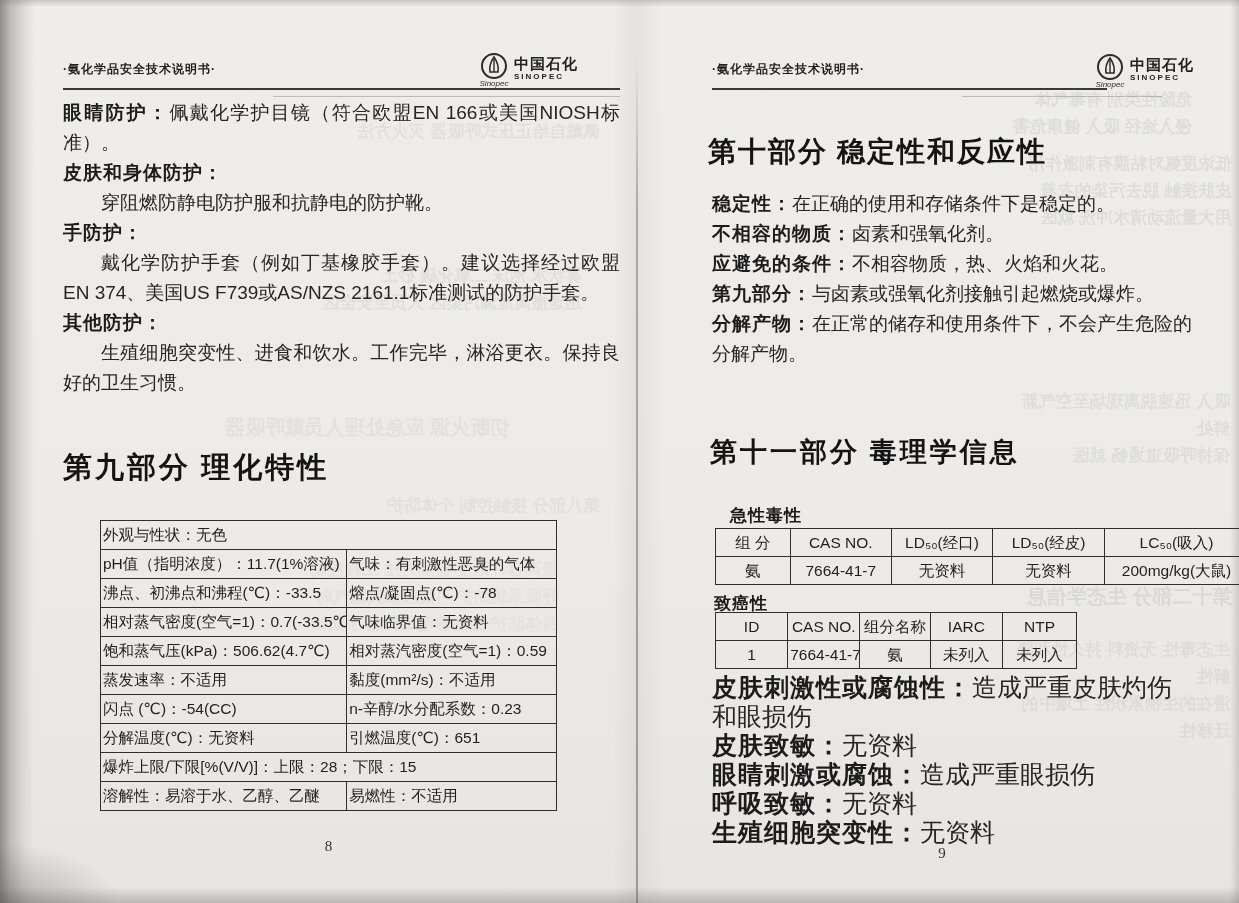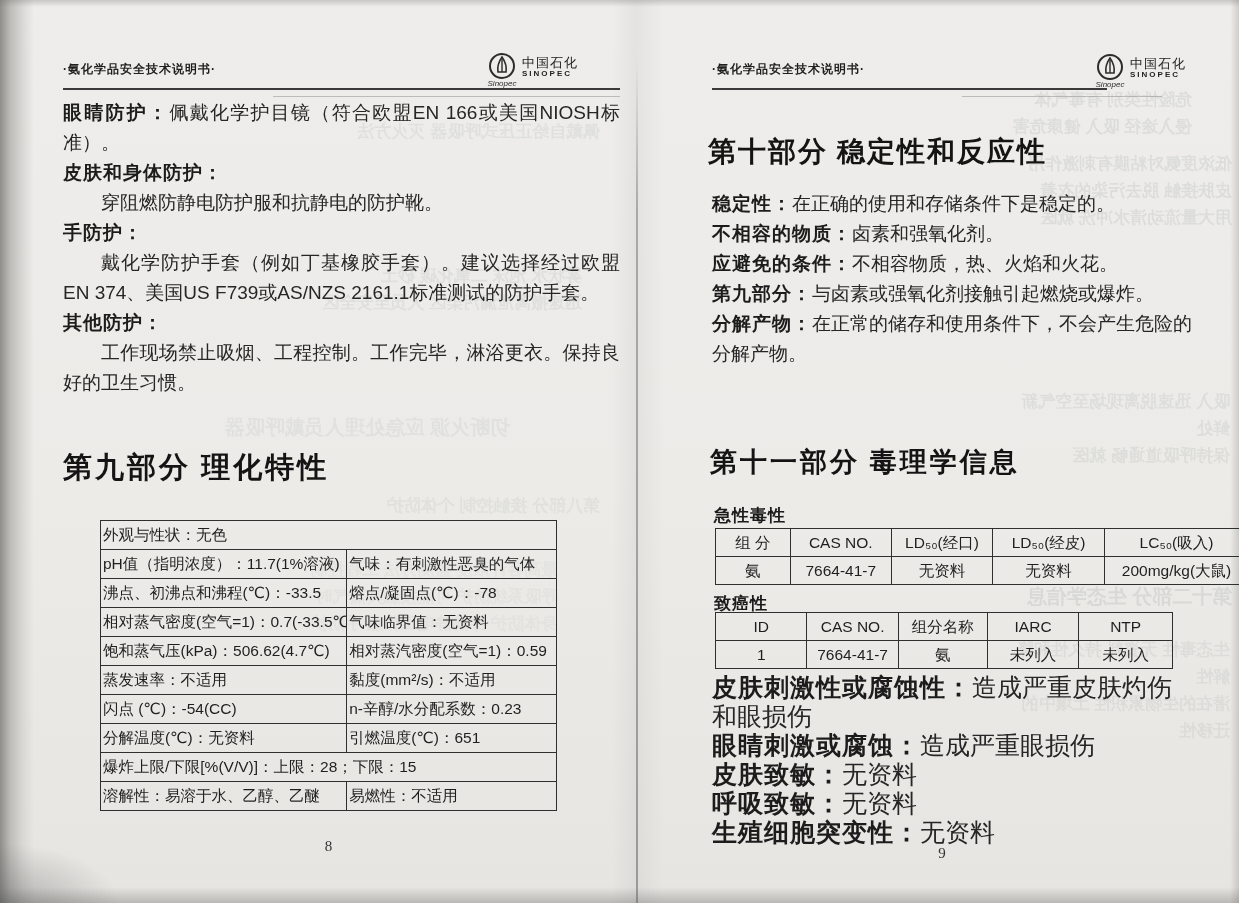--- a/index.html
+++ b/index.html
@@ -25,44 +25,44 @@
   #pageL .header-rule{width:557px}
   #pageR .header-rule{width:395px}
   .header-rule-ghost{position:absolute;height:1px;background:#8a8a88;opacity:.5}
   #pageL .header-rule-ghost{top:41px;left:210px;width:347px}
   #pageR .header-rule-ghost{top:41px;left:250px;width:200px}
 
   .logo{position:absolute;display:flex;align-items:flex-start;gap:5px}
   #pageL .logo{top:-3px;right:42px}
   #pageR .logo{top:-2px;left:383px}
   .logo-text{display:flex;flex-direction:column;line-height:1.1;padding-top:4px}
-  .logo-cn{font-size:13px;font-weight:normal;color:#222;letter-spacing:1px;white-space:nowrap}
+  .logo-cn{font-size:15px;font-weight:bold;color:#222;letter-spacing:1px;white-space:nowrap}
   .logo-en{font-size:8px;font-weight:bold;letter-spacing:2px;color:#222}
 
   .body-text{position:absolute;top:43px;left:0;width:557px}
   .body-text p.para{font-size:19px;line-height:30px;text-align:justify;color:#262626}
   .para.indent{text-indent:38px}
   .plabel{font-weight:bold;letter-spacing:1px;color:#1c1c1c}
 
   h1.sec{position:absolute;text-align:left;font-weight:bold;color:#141414;white-space:nowrap;
     font-family:"Liberation Serif","DejaVu Serif",serif}
   #sec9{top:393px;left:0;width:557px;font-size:29px;letter-spacing:3px}
   #sec10{top:78px;left:-4px;width:402px;font-size:28px;letter-spacing:2px}
-  #sec11{top:389px;left:-2px;width:402px;font-size:27px;letter-spacing:3px}
+  #sec11{top:379px;left:-2px;width:402px;font-size:27px;letter-spacing:3px}
 
   table{border-collapse:collapse;position:absolute;table-layout:fixed;background:transparent}
   td{border:1.6px solid #2f2f2f;padding:1px 2px;font-size:15.5px;color:#1f1f1f;line-height:20px;white-space:nowrap;overflow:hidden}
   #physTable{top:465px;left:37px;width:457px}
   #physTable td{height:29px}
   #acuteTable{top:473px;left:3px;width:534px}
-  #carcTable{top:557px;left:3px;width:458px}
+  #carcTable{top:557px;left:3px;width:362px}
   #acuteTable td,#carcTable td{text-align:center;height:28px}
 
   .minor-label{position:absolute;font-size:17px;font-weight:bold;color:#1b1b1b;letter-spacing:1px}
-  #acuteLabel{top:449px;left:2px}
+  #acuteLabel{top:449px;left:18px}
   #carcLabel{top:537px;left:2px}
 
   .tox-lines{position:absolute;top:618px;left:0;width:480px}
   .tox-lines p{font-size:25px;line-height:29px;color:#262626}
 
   .page-num{position:absolute;font-size:15px;color:#333;text-align:center;font-family:"Liberation Serif","DejaVu Serif",serif}
   #numL{top:783px;left:37px;width:457px}
   #numR{top:790px;left:0;width:460px}
 
   .ghost{position:absolute;color:#5e6d68;filter:blur(.7px);transform:scaleX(-1);
@@ -140,21 +140,21 @@
     <div class="header-rule"></div>
     <div class="header-rule-ghost"></div>
 
     <div class="body-text" id="leftParas">
         <p class="para"><b class="plabel">眼睛防护：</b><span>佩戴化学护目镜（符合欧盟EN 166或美国NIOSH标准）。</span></p>
         <p class="para"><b class="plabel">皮肤和身体防护：</b></p>
         <p class="para indent"><span>穿阻燃防静电防护服和抗静电的防护靴。</span></p>
         <p class="para"><b class="plabel">手防护：</b></p>
         <p class="para indent"><span>戴化学防护手套（例如丁基橡胶手套）。建议选择经过欧盟EN 374、美国US F739或AS/NZS 2161.1标准测试的防护手套。</span></p>
         <p class="para"><b class="plabel">其他防护：</b></p>
-        <p class="para indent"><span>工作现场禁止吸烟、工程控制。工作完毕，淋浴更衣。保持良好的卫生习惯。</span></p>
+        <p class="para indent"><span>生殖细胞突变性、进食和饮水。工作完毕，淋浴更衣。保持良好的卫生习惯。</span></p>
       </div>
 
     <h1 class="sec" id="sec9">第九部分 理化特性</h1>
 
     <table id="physTable">
       <colgroup>
           <col style="width:54%">
           <col style="width:46%">
         </colgroup>
       <tbody id="physBody">
@@ -281,21 +281,21 @@
             <td>7664-41-7</td>
             <td>氨</td>
             <td>未列入</td>
             <td>未列入</td>
           </tr>
         </tbody>
     </table>
 
     <div class="tox-lines" id="toxLines">
         <p><b class="plabel">皮肤刺激性或腐蚀性：</b><span>造成严重皮肤灼伤和眼损伤</span></p>
+        <p><b class="plabel">皮肤致敏：</b><span>无资料</span></p>
         <p><b class="plabel">眼睛刺激或腐蚀：</b><span>造成严重眼损伤</span></p>
-        <p><b class="plabel">皮肤致敏：</b><span>无资料</span></p>
         <p><b class="plabel">呼吸致敏：</b><span>无资料</span></p>
         <p><b class="plabel">生殖细胞突变性：</b><span>无资料</span></p>
       </div>
 
     <div class="page-num" id="numR">9</div>
   </section>
 </div>
 
 </body></html>

